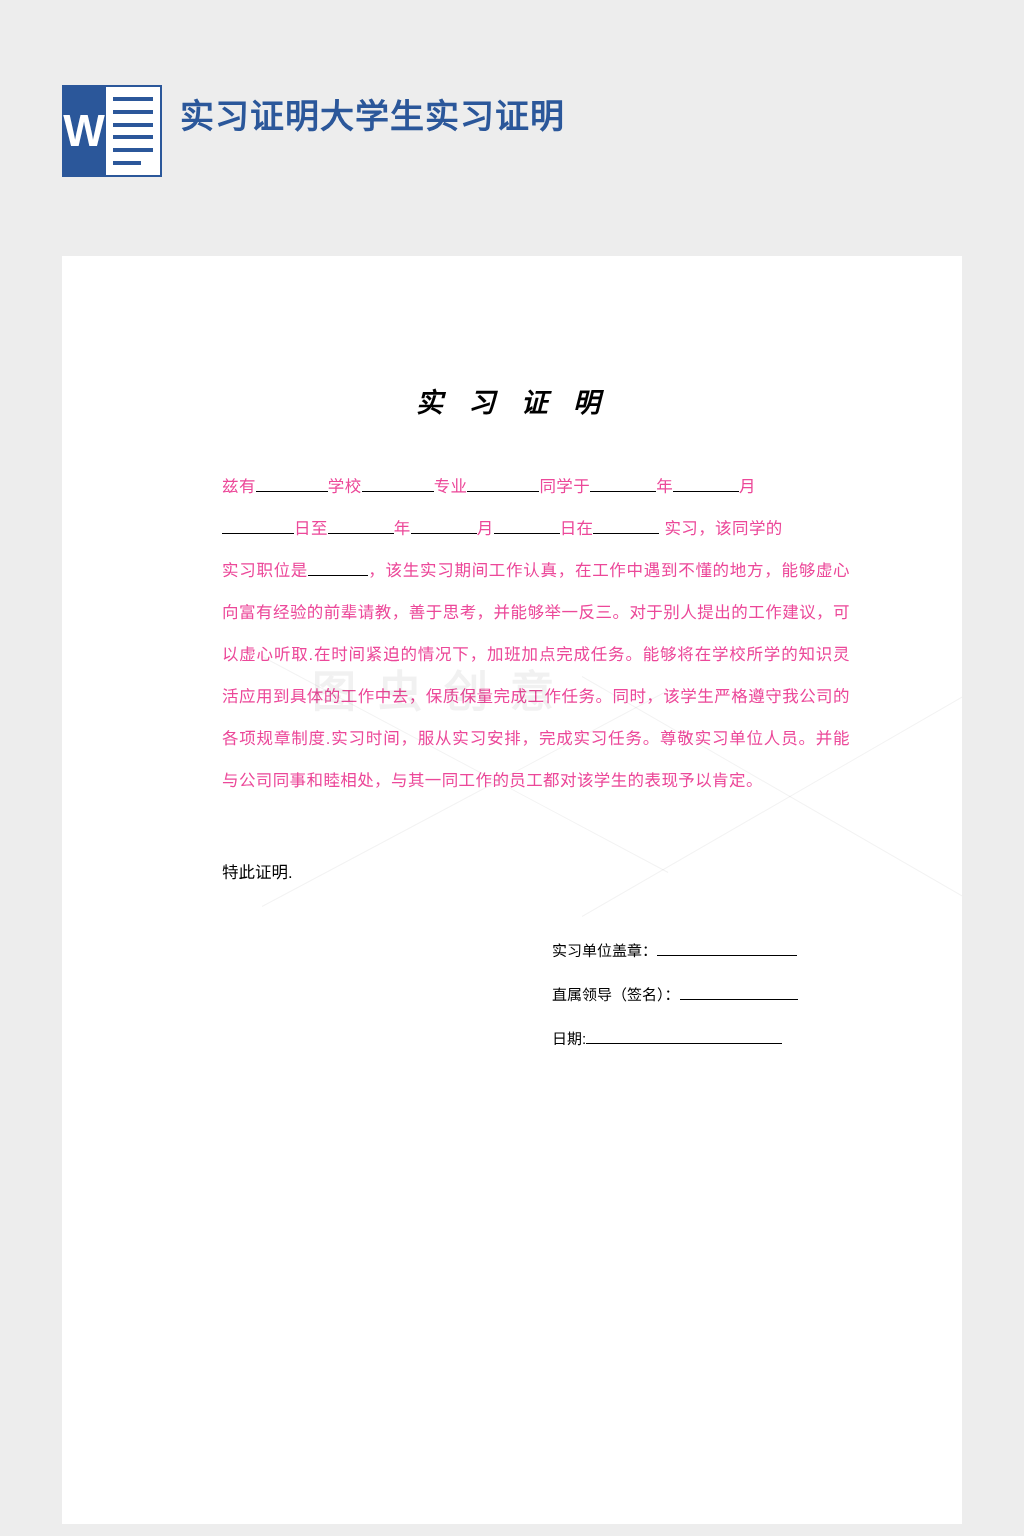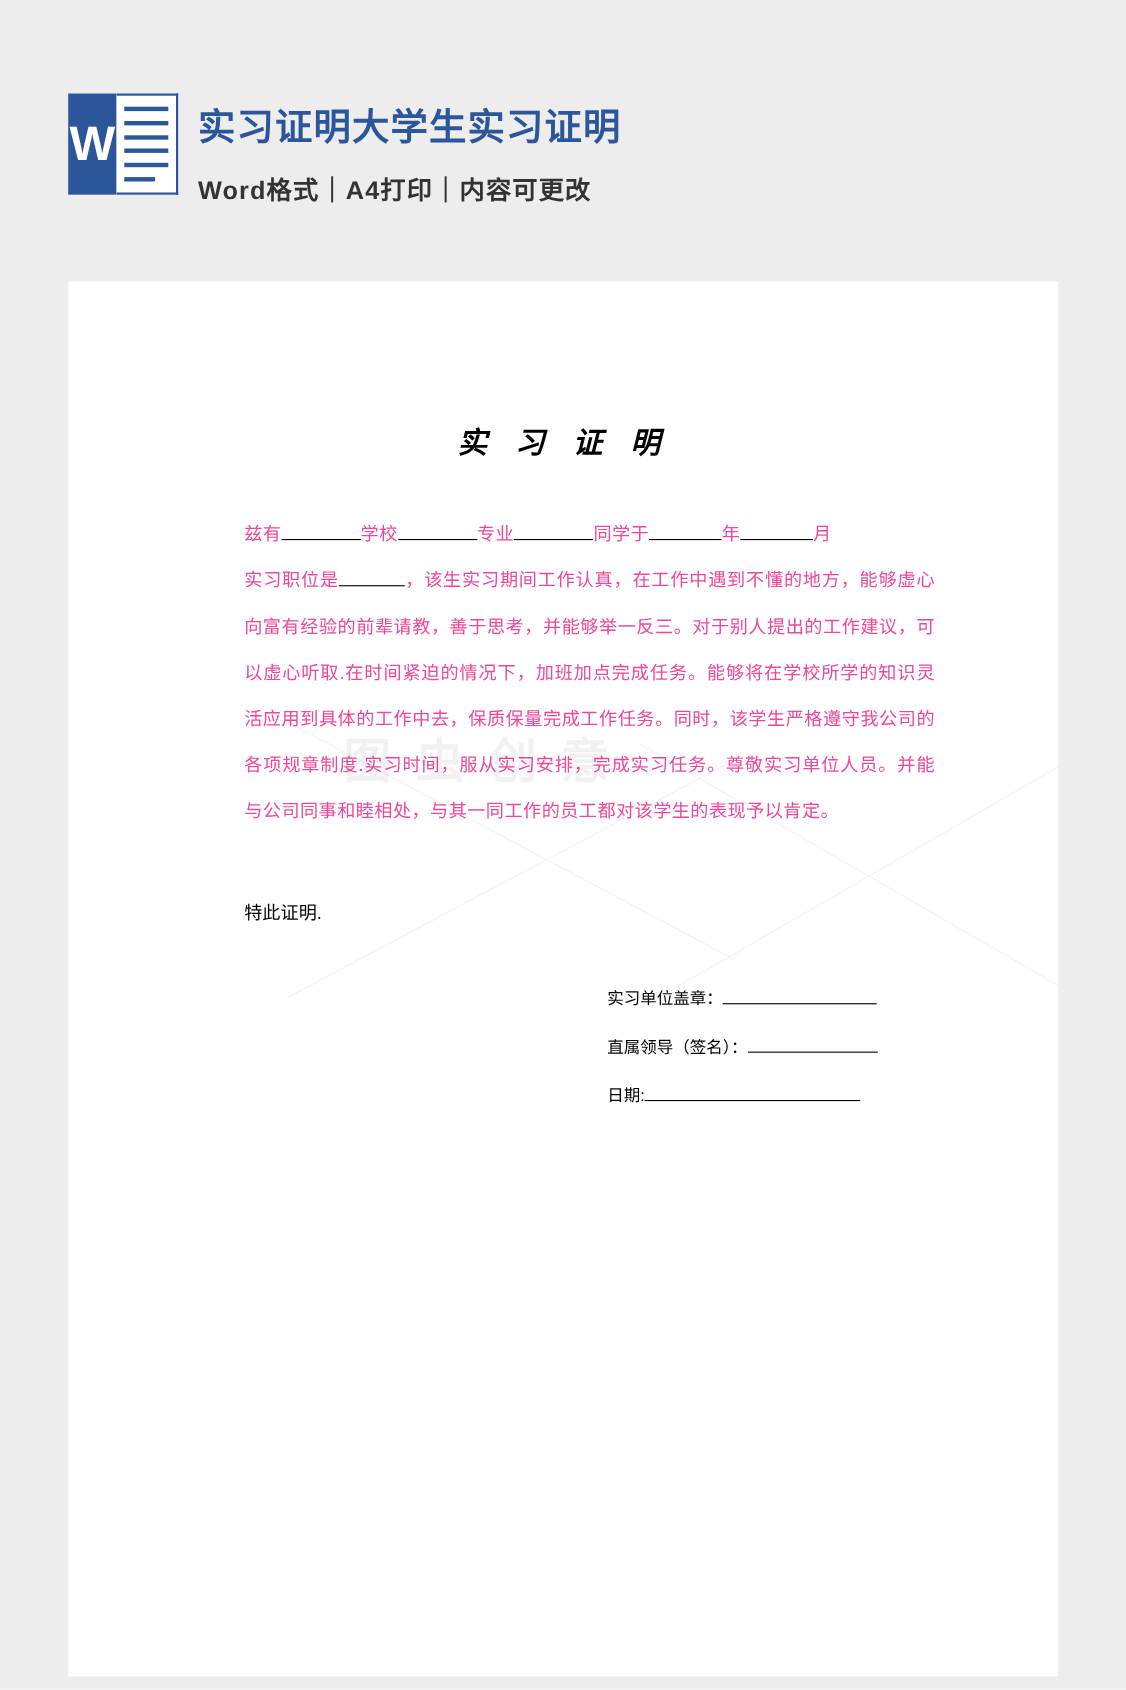--- a/index.html
+++ b/index.html
@@ -190,41 +190,43 @@
       <span></span>
       <span></span>
       <span></span>
       <span></span>
       <span></span>
       <span class="short"></span>
     </div>
   </div>
   <div class="header-titles">
     <div class="header-title">实习证明大学生实习证明</div>
-    <div class="header-sub">Word格式｜A4打印｜内容可更改</div>
   </div>
 </div>
 
 <div class="page">
 
   <div class="watermark">
     <div class="wm-line wm-l1"></div>
     <div class="wm-line wm-l2"></div>
     <div class="wm-line wm-l3"></div>
     <div class="wm-line wm-l4"></div>
     <div class="wm-text">图虫创意</div>
   </div>
 
   <div class="doc-title">实 习 证 明</div>
 
   <div class="body-text">
     <p>
       <span>兹有</span><span class="u u-72"></span><span>学校</span><span class="u u-72"></span><span>专业</span><span class="u u-72"></span><span>同学于</span><span class="u u-66"></span><span>年</span><span class="u u-66"></span><span>月</span>
     </p>
     <p>
+      <span class="u u-72"></span><span>日至</span><span class="u u-66"></span><span>年</span><span class="u u-66"></span><span>月</span><span class="u u-66"></span><span>日在</span><span class="u u-66"></span>&nbsp;<span>实习，该同学的</span>
+    </p>
+    <p>
       <span>实习职位是</span><span class="u u-60"></span><span>，该生实习期间工作认真，在工作中遇到不懂的地方，能够虚心向富有经验的前辈请教，善于思考，并能够举一反三。对于别人提出的工作建议，可以虚心听取.在时间紧迫的情况下，加班加点完成任务。能够将在学校所学的知识灵活应用到具体的工作中去，保质保量完成工作任务。同时，该学生严格遵守我公司的各项规章制度.实习时间，服从实习安排，完成实习任务。尊敬实习单位人员。并能与公司同事和睦相处，与其一同工作的员工都对该学生的表现予以肯定。</span>
     </p>
   </div>
 
   <div class="certify">特此证明.</div>
 
   <div class="signature-block">
     <div class="sig-row">
       <span>实习单位盖章：</span><span class="sig-line sig-line-a"></span>
     </div>

